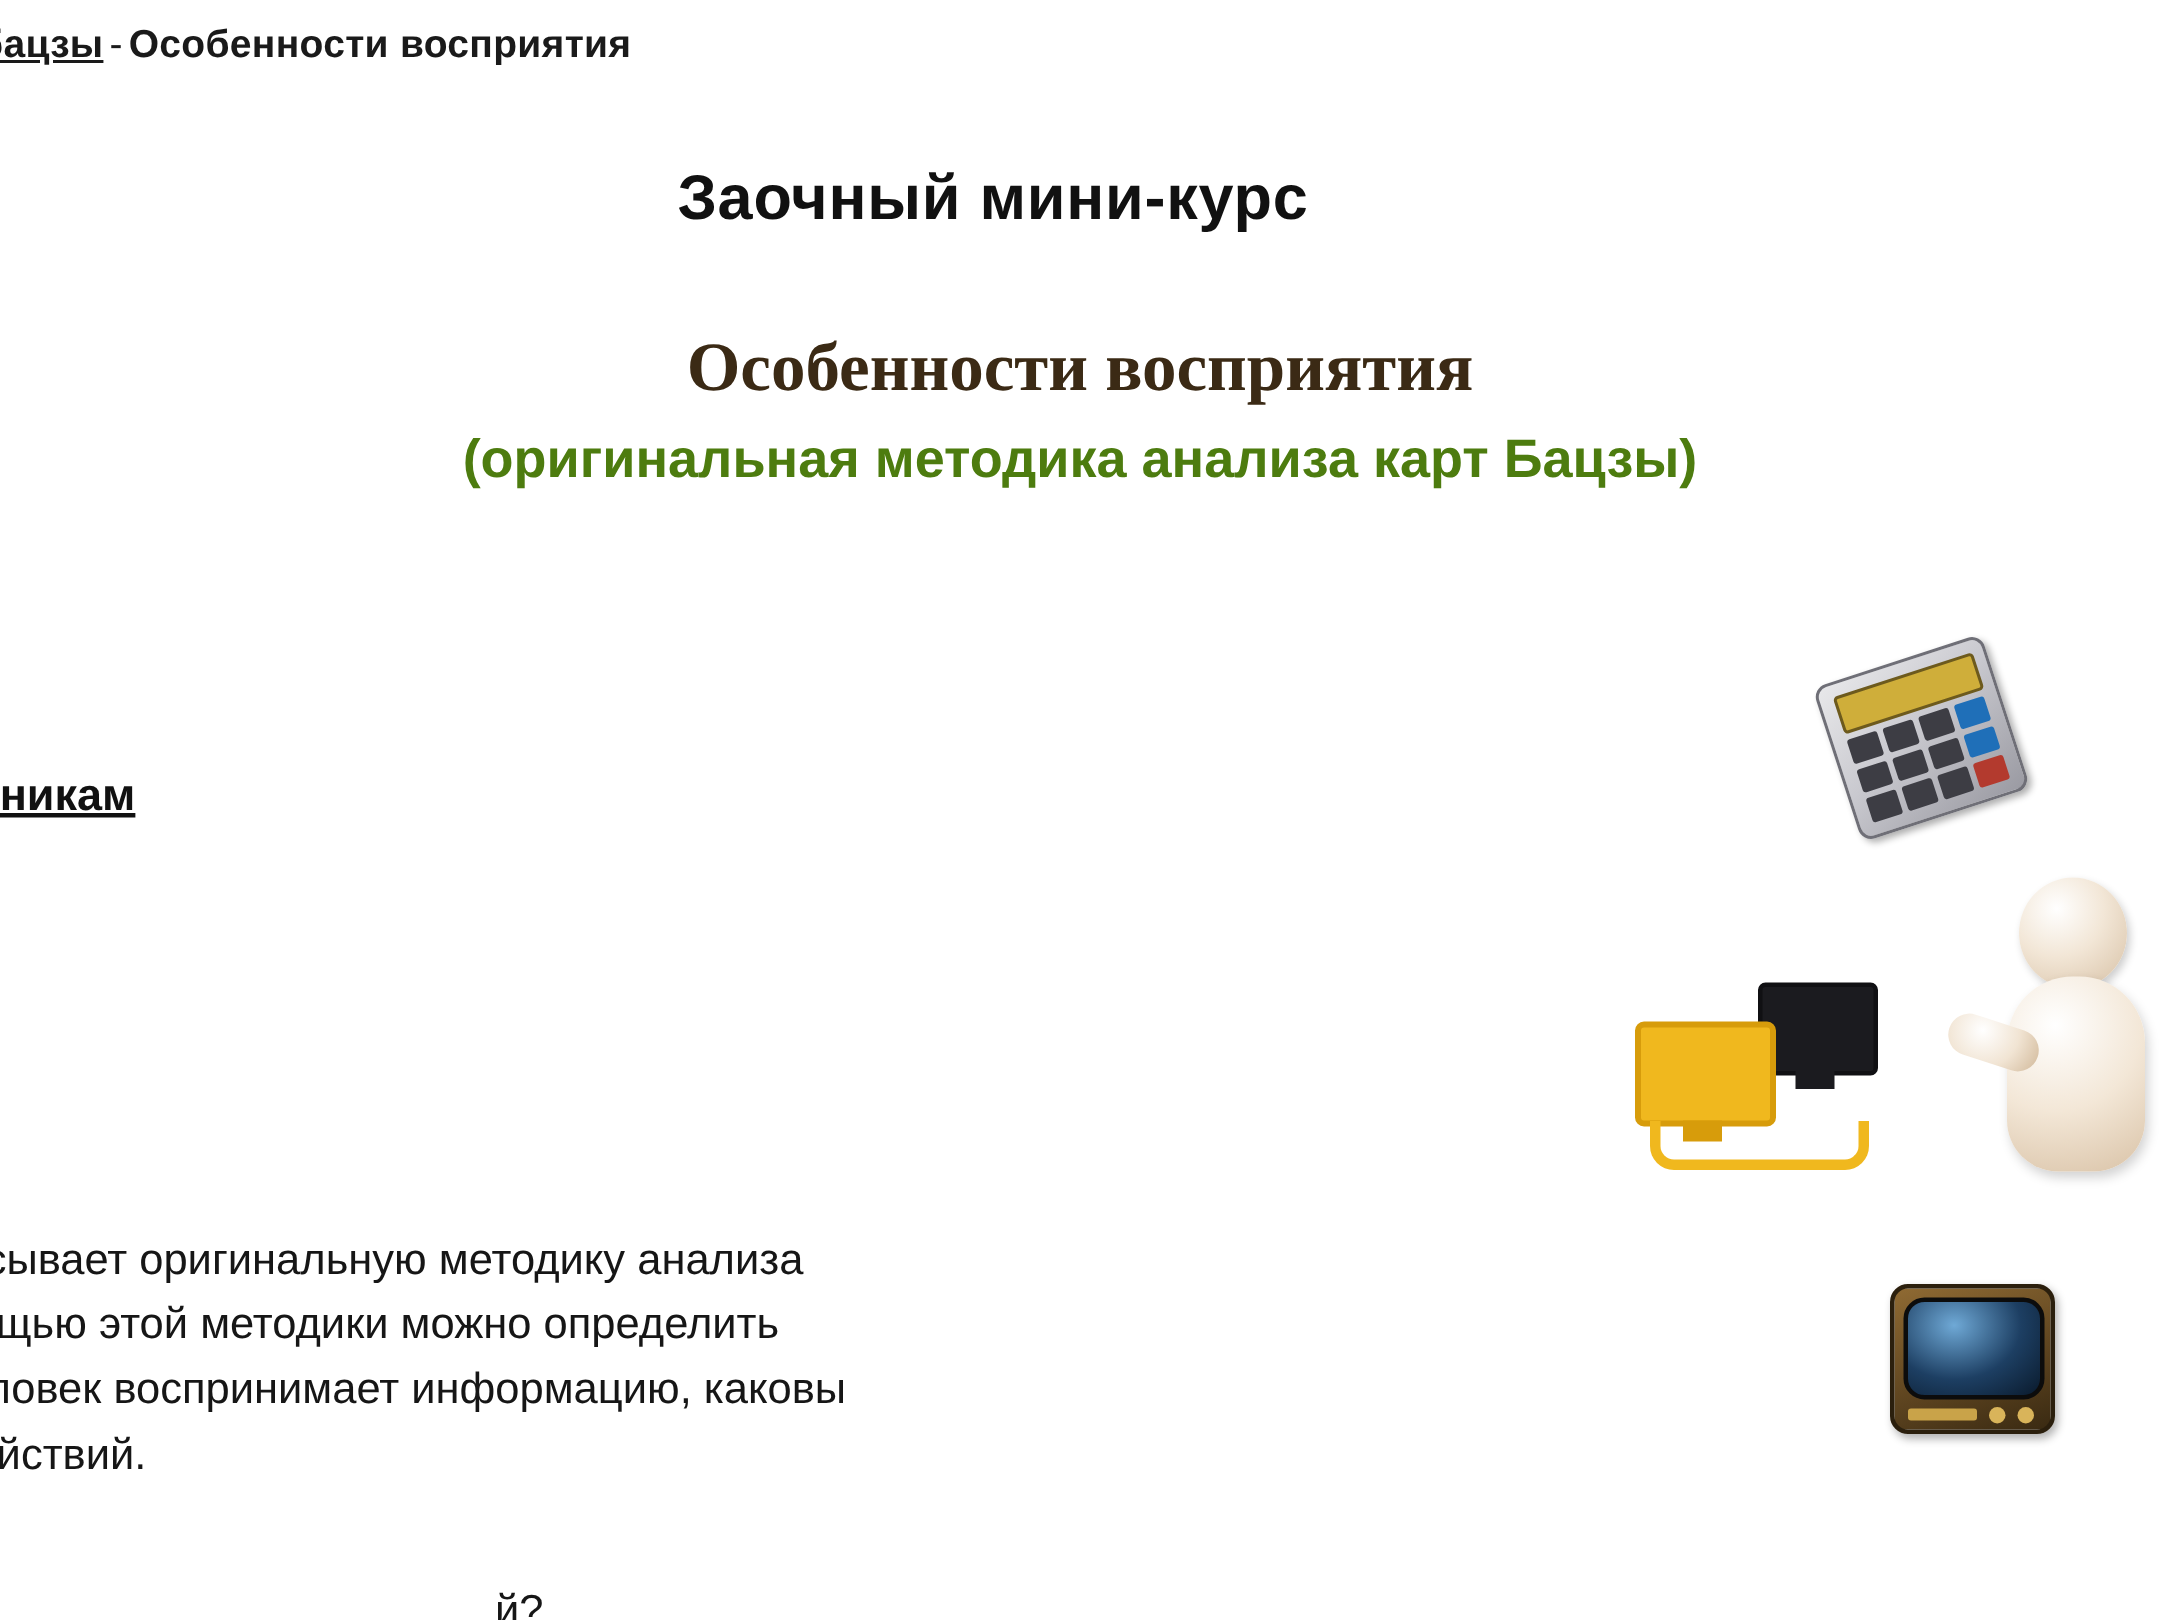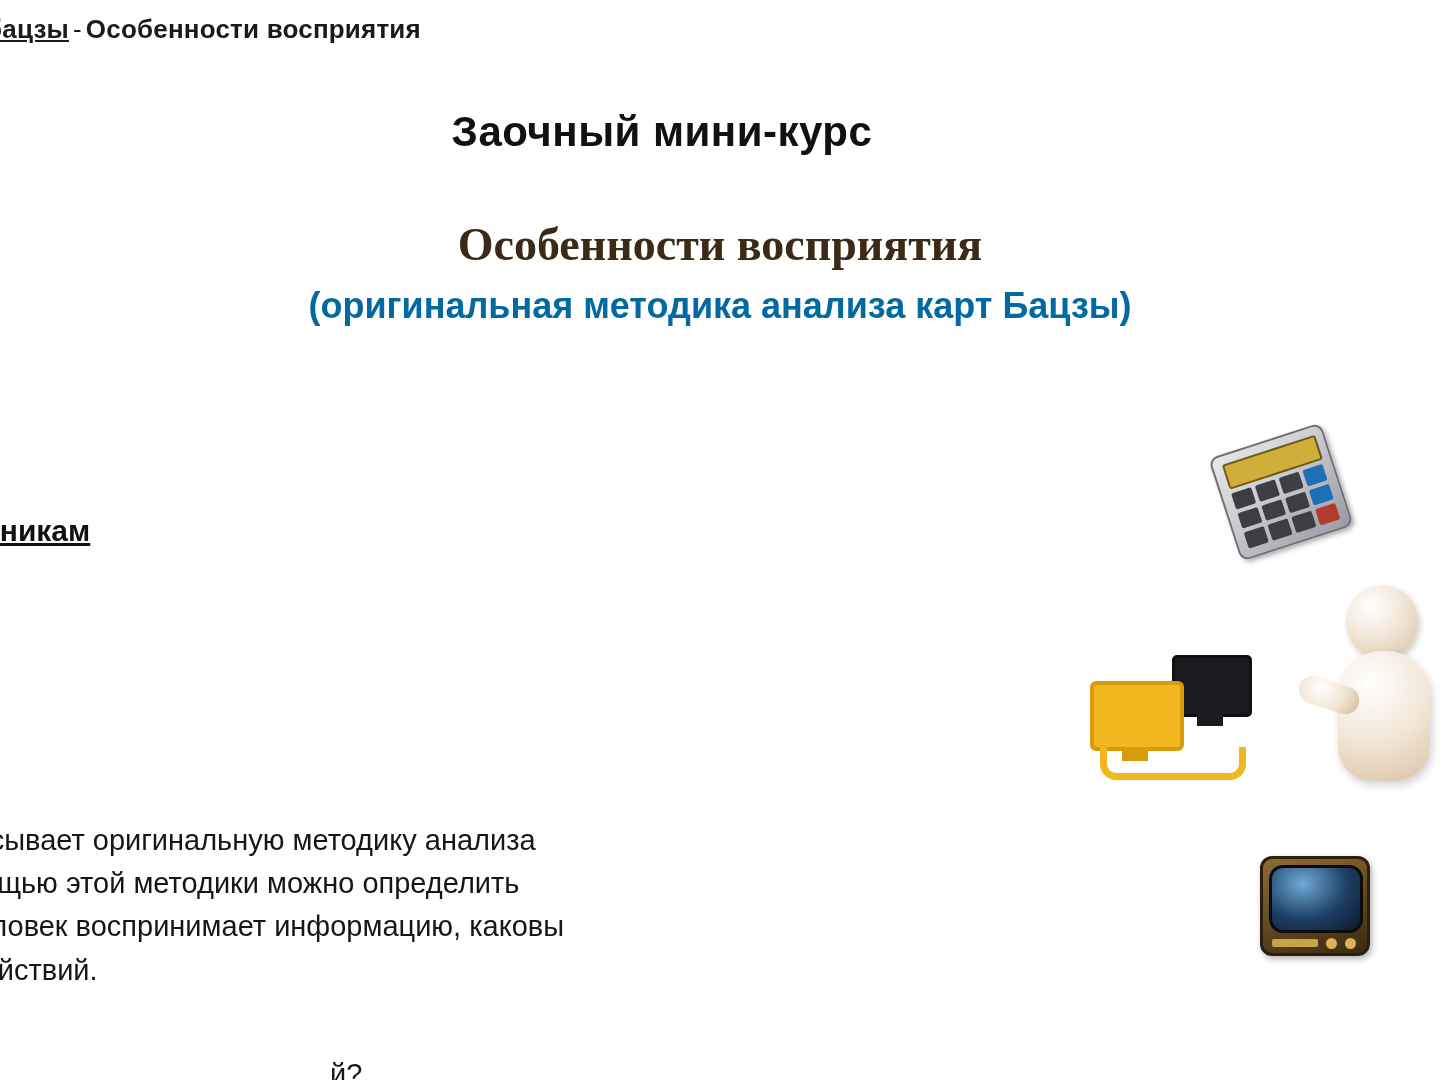--- a/index.html
+++ b/index.html
@@ -59,21 +59,21 @@
     color: #3b2a15;
   }
   .title-paren {
     position: absolute;
     top: 285px;
     left: 0;
     width: 1440px;
     text-align: center;
     font-size: 36px;
     font-weight: bold;
-    color: #0369a1;
+    color: #4d7c0f;
   }
 
   
   .toc {
     position: absolute;
     top: 430px;
     left: -150px;
     width: 620px;
   }
   .toc-item {

